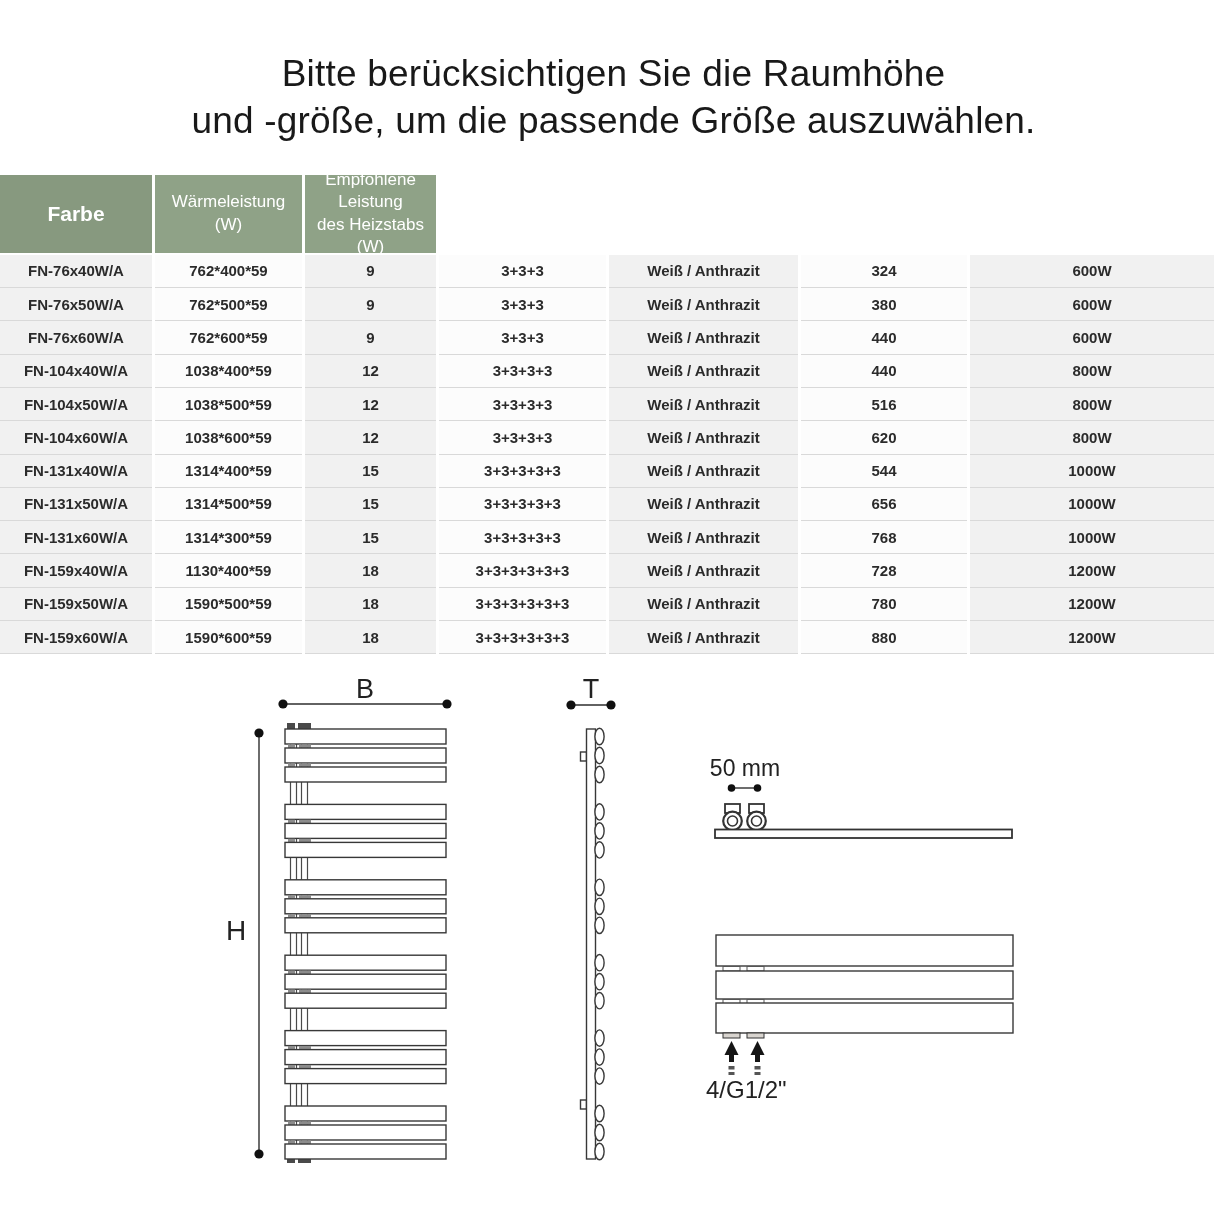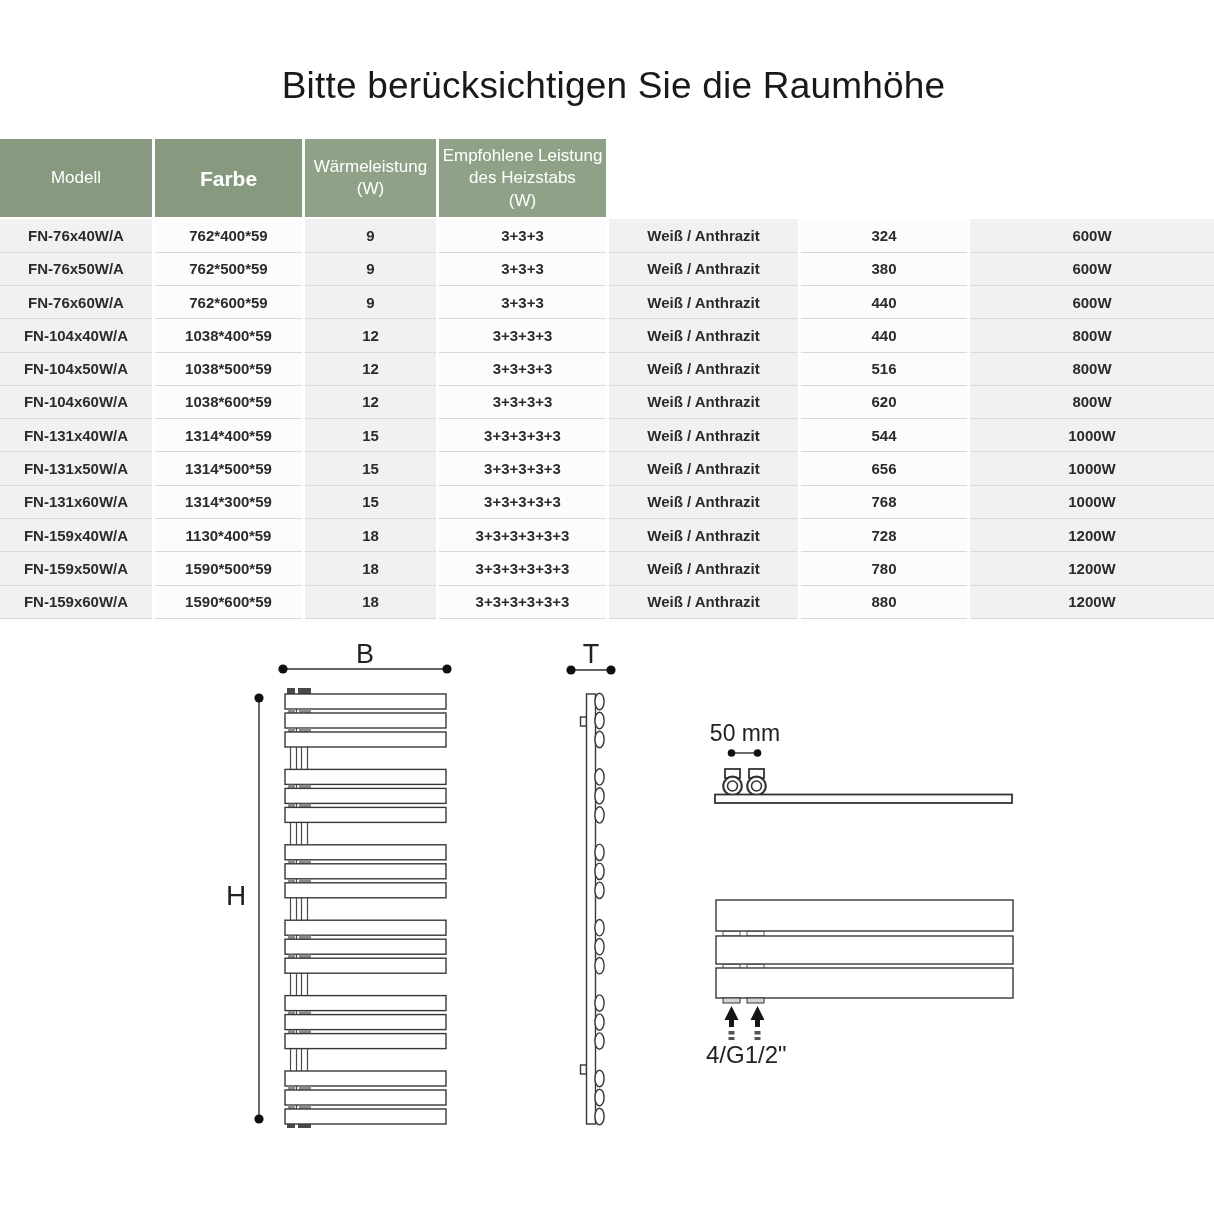--- a/index.html
+++ b/index.html
@@ -3,21 +3,21 @@
 <meta charset="utf-8">
 <style>
   html,body{margin:0;padding:0;}
   body{
     width:1214px;height:1214px;background:#ffffff;overflow:hidden;
     font-family:"Liberation Sans", sans-serif;
     --green-dark:#87997f; --green-light:#8fa287;
     --col-gray:#f1f1f1; --col-white:#fcfcfc;
   }
   .title{
-    margin:12px;padding-top:50px;text-align:center;
+    margin:0;padding-top:50px;text-align:center;
     font-size:37px;line-height:1.28;font-weight:500;color:#191919;letter-spacing:.2px;padding-left:13px;
   }
   
   .spec-table{margin-top:30px;}
   .thead,.tbody{
     display:grid;
     grid-template-columns:152px 147px 131px 167px 189px 166px 244px;
     column-gap:3px;
   }
   .thead{margin-bottom:2px;}
@@ -43,25 +43,24 @@
   .thin{stroke:#4a4a4a;stroke-width:1.2;}
   .dim{stroke:#2e2e2e;stroke-width:1.4;}
   .dot{fill:#101010;}
 </style>
 </head>
 <body style="--green-dark: #87997f; --green-light: #8fa287; --col-gray: #f1f1f1; --col-white: #fcfcfc;">
 
 <main>
 
   <h1 class="title"><span>Bitte berücksichtigen Sie die Raumhöhe</span><br>
-    </h1>
+    <span>und -größe, um die passende Größe auszuwählen.</span></h1>
 
   <section class="spec-table">
     <div class="thead">
-      <div class="hc">Modell</div>
       <div class="hc emph">Farbe</div>
       <div class="hc light">Wärmeleistung
 (W)</div>
       <div class="hc light">Empfohlene Leistung
 des Heizstabs
 (W)</div>
     </div>
     <div class="tbody" id="tbody">
         <div class="cell gray">FN-76x40W/A</div>
         <div class="cell">762*400*59</div>

